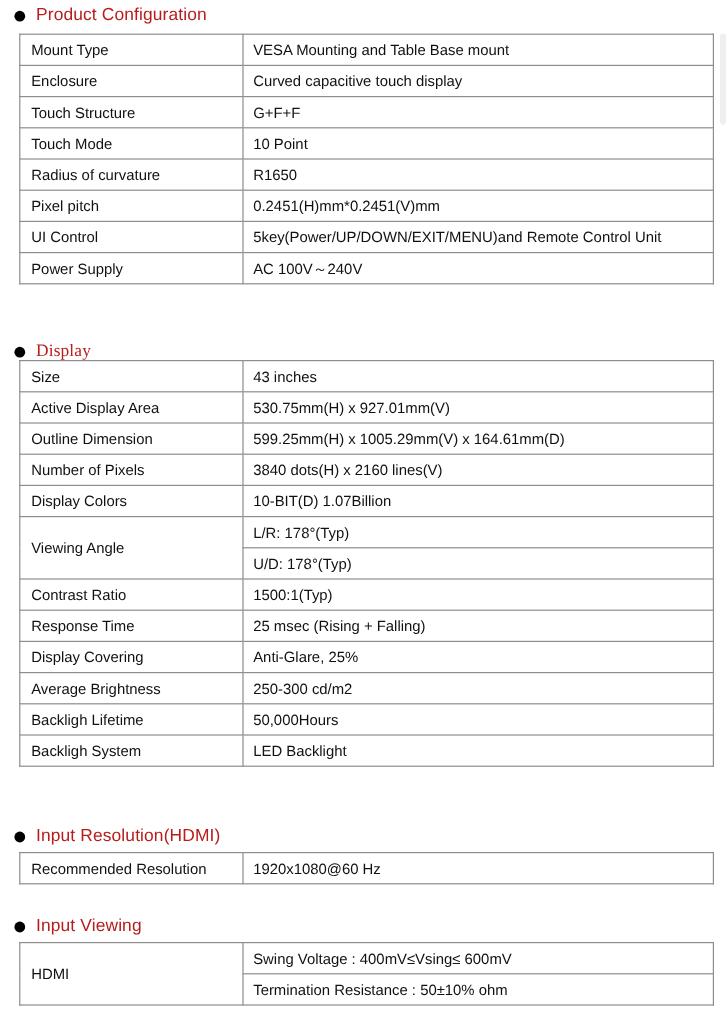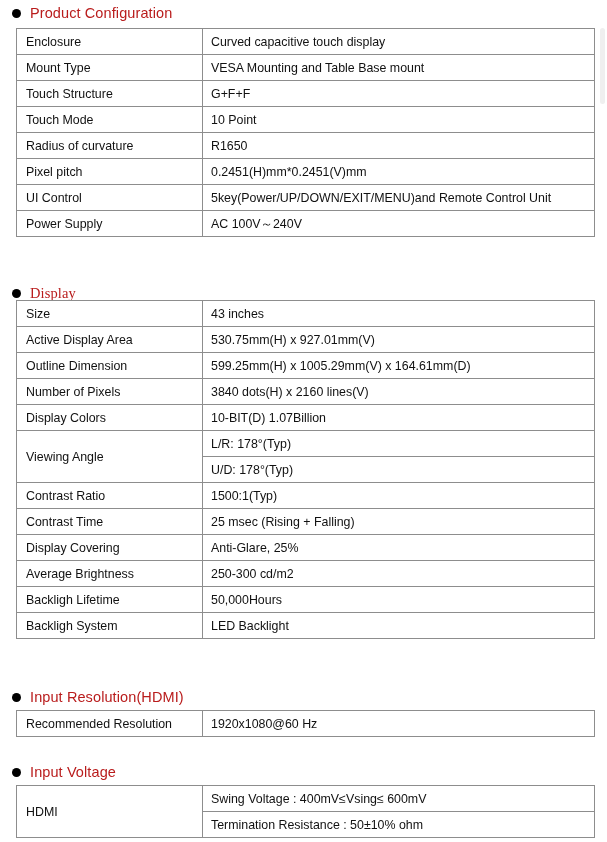--- a/index.html
+++ b/index.html
@@ -104,28 +104,28 @@
     <span class="section-title">Product  Configuration</span>
   </div>
 
   <table class="spec-table" style="top:28px;">
     <colgroup>
         <col class="c-label">
         <col class="c-value">
       </colgroup>
     <tbody>
       <tr>
+        <td class="label">Mount Type</td>
+        <td class="value">VESA Mounting and Table Base mount</td>
+      </tr>
+      <tr>
         <td class="label">Enclosure</td>
         <td class="value">Curved capacitive touch display</td>
       </tr>
       <tr>
-        <td class="label">Mount Type</td>
-        <td class="value">VESA Mounting and Table Base mount</td>
-      </tr>
-      <tr>
         <td class="label">Touch Structure</td>
         <td class="value">G+F+F</td>
       </tr>
       <tr>
         <td class="label">Touch Mode</td>
         <td class="value">10 Point</td>
       </tr>
       <tr>
         <td class="label">Radius of curvature</td>
         <td class="value">R1650</td>
@@ -181,21 +181,21 @@
         <td class="value">L/R: 178°(Typ)</td>
       </tr>
       <tr class="sub">
         <td class="value">U/D: 178°(Typ)</td>
       </tr>
       <tr>
         <td class="label">Contrast Ratio</td>
         <td class="value">1500:1(Typ)</td>
       </tr>
       <tr>
-        <td class="label">Contrast Time</td>
+        <td class="label">Response Time</td>
         <td class="value">25 msec (Rising + Falling)</td>
       </tr>
       <tr>
         <td class="label">Display Covering</td>
         <td class="value">Anti-Glare, 25%</td>
       </tr>
       <tr>
         <td class="label">Average Brightness</td>
         <td class="value">250-300 cd/m2</td>
       </tr>
@@ -223,21 +223,21 @@
     <tbody>
       <tr>
         <td class="label">Recommended Resolution</td>
         <td class="value">1920x1080@60 Hz</td>
       </tr>
     </tbody>
   </table>
 
   <div class="section-head" style="top:763px;">
     <span class="bullet"></span>
-    <span class="section-title">Input Voltage</span>
+    <span class="section-title">Input Viewing</span>
   </div>
 
   <table class="spec-table" style="top:785px;">
     <colgroup>
         <col class="c-label">
         <col class="c-value">
       </colgroup>
     <tbody>
       <tr class="sub">
         <td class="label" rowspan="2">HDMI</td>

